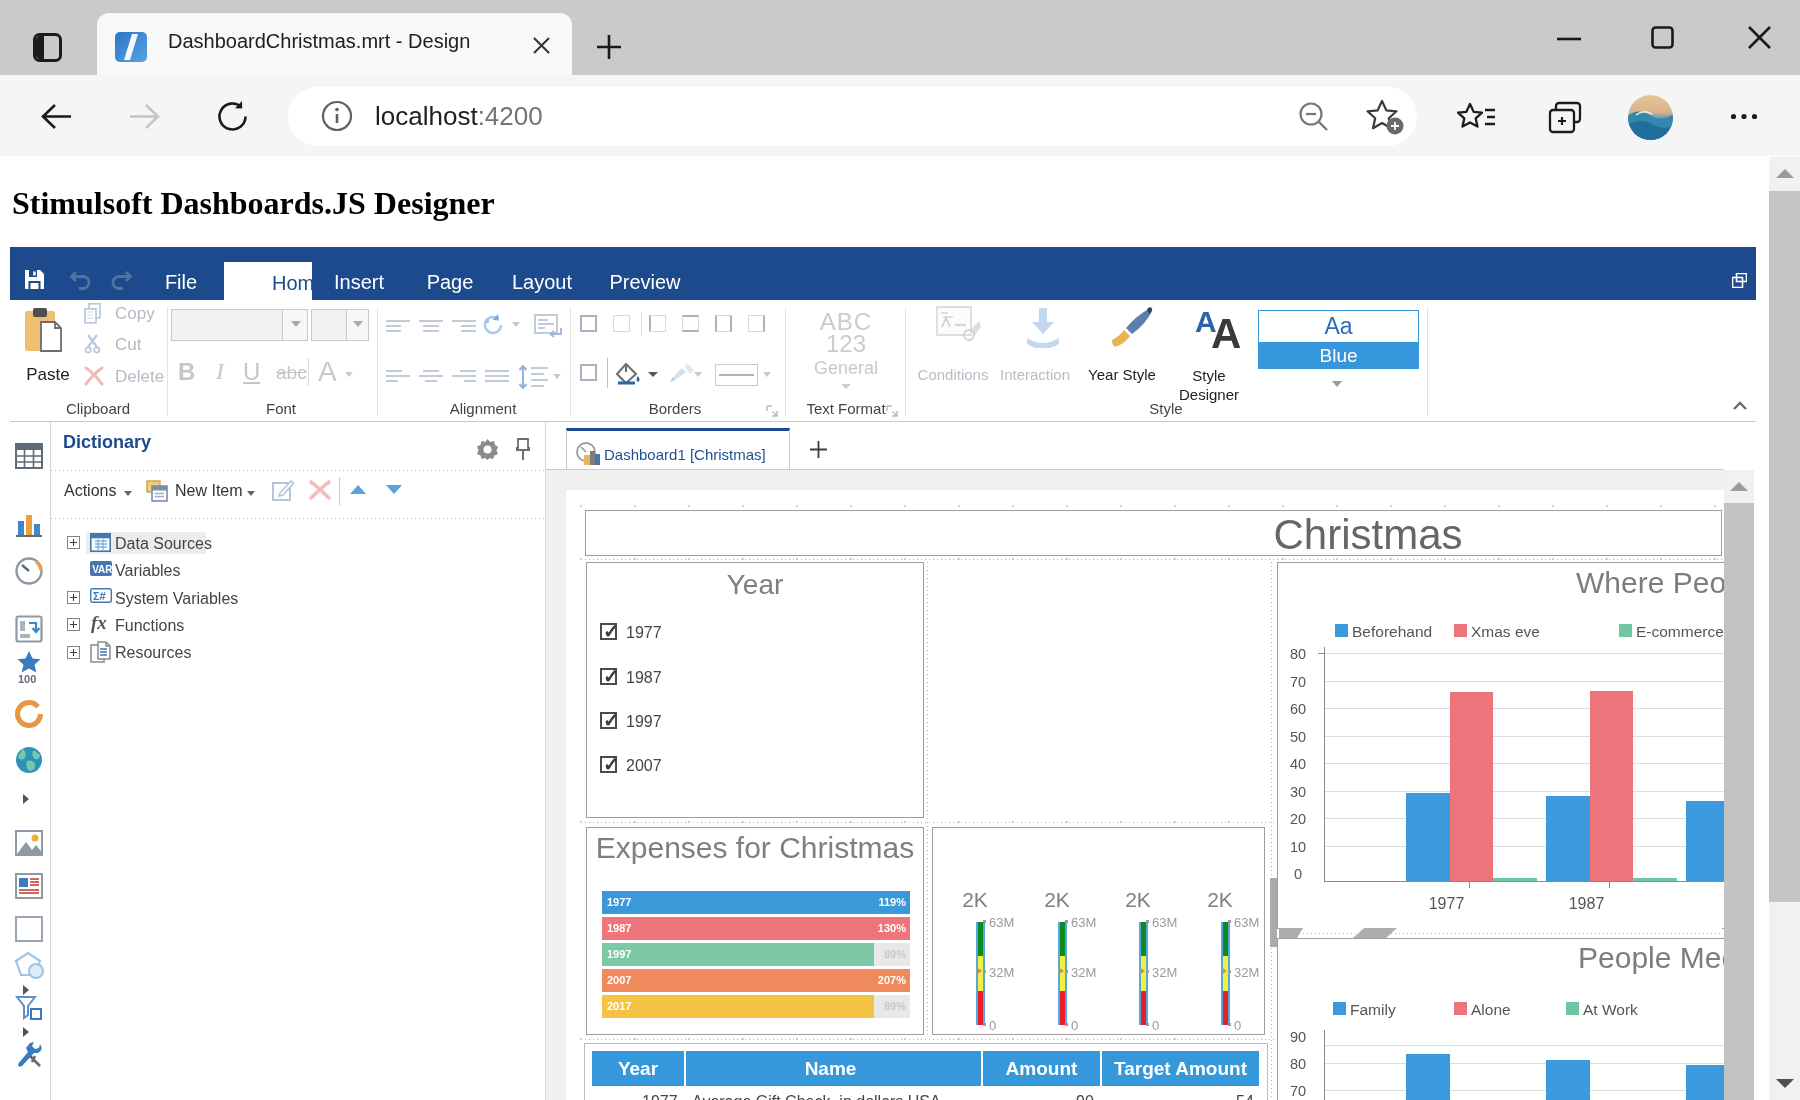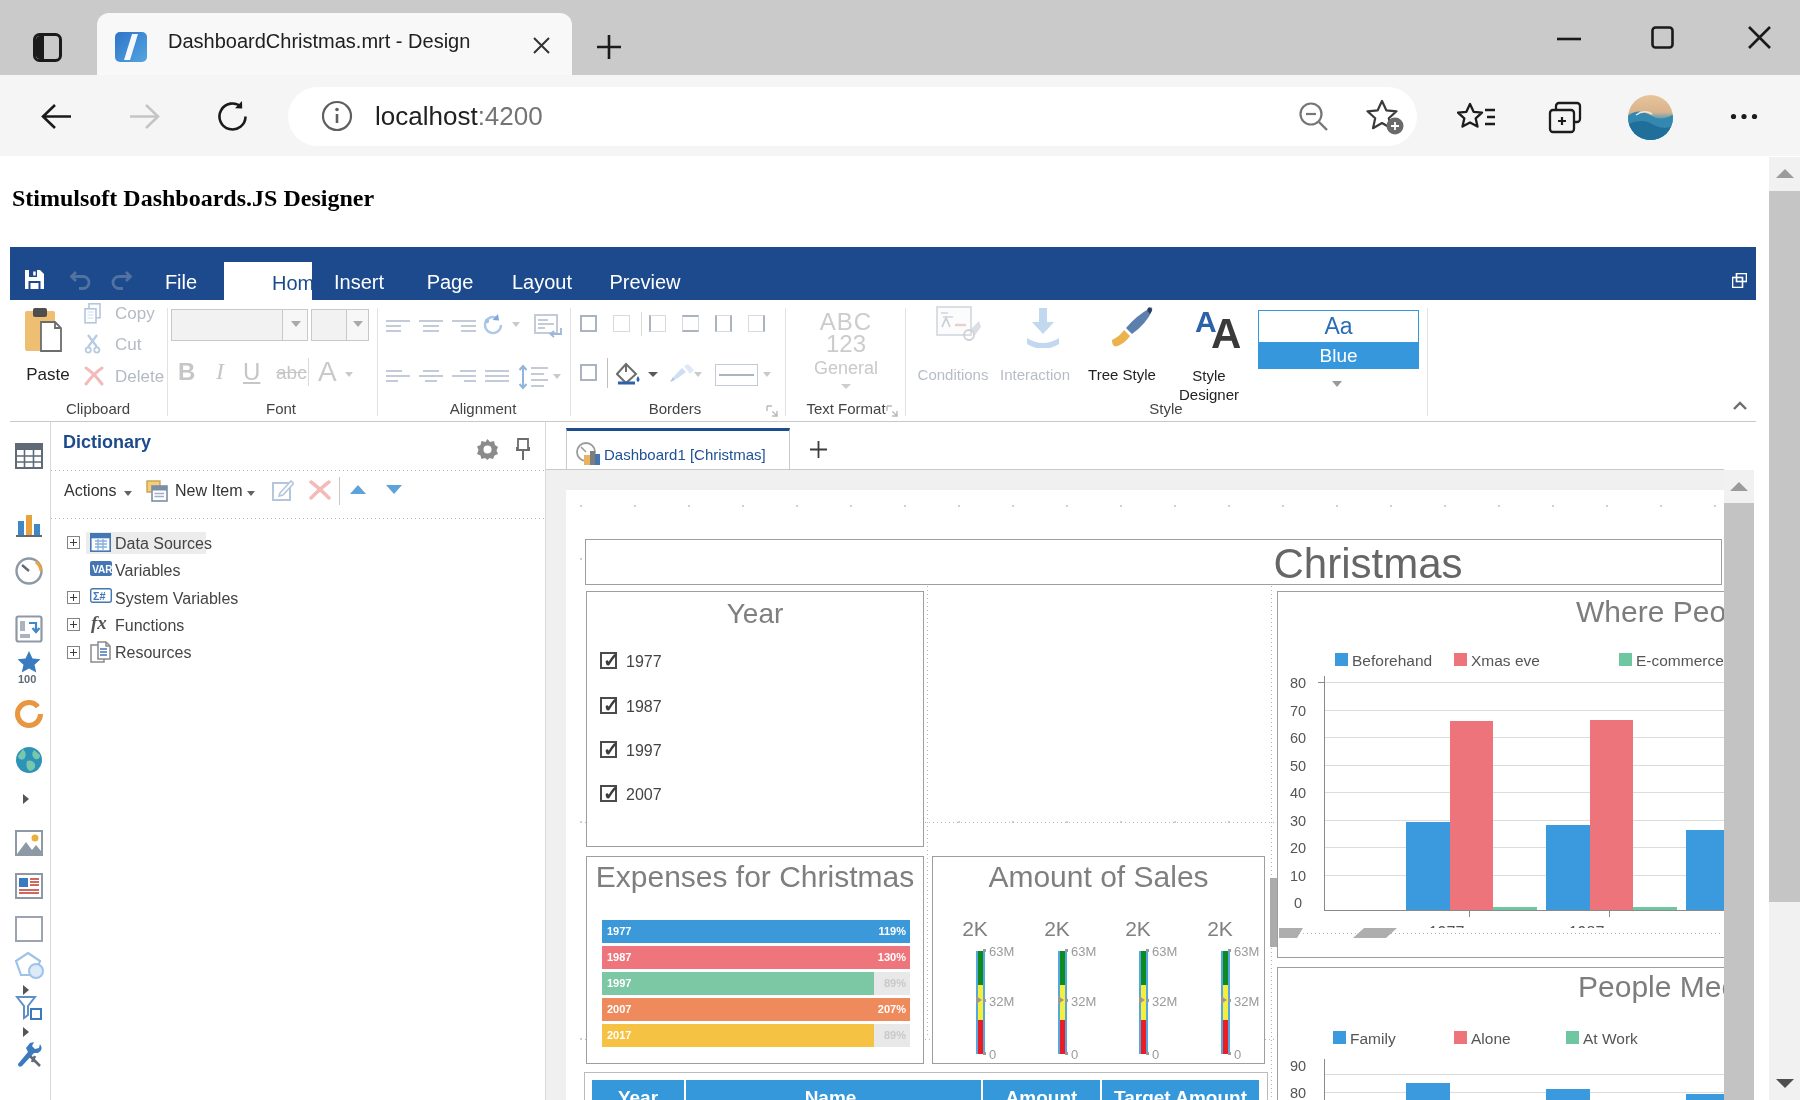--- a/index.html
+++ b/index.html
@@ -11,21 +11,21 @@
 #titlebar { position:absolute; left:0; top:0; width:1800px; height:75px; background:#cacaca; }
 #tab { position:absolute; left:97px; top:13px; width:475px; height:62px; background:#f8f8f8; border-radius:12px 12px 0 0; }
 #tabtitle { position:absolute; left:71px; top:17px; width:352px; font-size:20px; color:#202020; white-space:nowrap; overflow:hidden; -webkit-mask-image:linear-gradient(90deg,#000 85%,transparent 98%); }
 #navbar { position:absolute; left:0; top:75px; width:1800px; height:81px; background:#f5f5f6; }
 #urlpill { position:absolute; left:288px; top:12px; width:1129px; height:59px; background:#fff; border-radius:30px; }
 #urltext { position:absolute; left:87px; top:14px; font-size:26px; color:#202020; }
 #urltext span { color:#747474; }
 
 
 #page { position:absolute; left:0; top:158px; width:1769px; height:942px; background:#fff; }
-#h1 { position:absolute; left:12px; top:27px; font-family:"Liberation Serif", serif; font-weight:bold; font-size:24px; color:#000; }
+#h1 { position:absolute; left:12px; top:27px; font-family:"Liberation Serif", serif; font-weight:bold; font-size:32px; color:#000; }
 
 
 #app { position:absolute; left:10px; top:89px; width:1746px; height:853px; }
 #bluebar { position:absolute; left:0; top:0; width:1746px; height:53px; background:#1c4a8c; }
 .rtab { position:absolute; top:14px; font-size:20px; color:#fff; }
 #hometab { position:absolute; left:214px; top:15px; width:88px; height:38px; background:#fff; }
 #hometab span { position:absolute; left:0; right:0; top:10px; text-align:center; font-size:20px; color:#1c4a8c;margin-left:48px; }
 
 #ribbon { position:absolute; left:0; top:53px; width:1746px; height:121px; background:#fff; }
 #ribbonline { position:absolute; left:0px; top:174px; width:1746px; height:1px; background:#c8c8c8; }
@@ -41,21 +41,21 @@
 .tplus:before { content:""; position:absolute; left:2px; top:5px; width:7px; height:1px; background:#3c3c3c; }
 .tplus:after { content:""; position:absolute; left:5px; top:2px; width:1px; height:7px; background:#3c3c3c; }
 .titem { position:absolute; font-size:16px; color:#444; }
 
 
 #canvas { position:absolute; left:536px; top:175px; width:1178px; height:767px; background:#fff; }
 #dashtab { position:absolute; left:20px; top:6px; width:224px; height:41px; background:#fff; border-top:3px solid #1d4d8f; border-left:1px solid #c9c9c9; border-right:1px solid #c9c9c9; }
 #stripline { position:absolute; left:0; top:47px; width:1178px; height:1px; background:#c9c9c9; }
 #workarea { position:absolute; left:0; top:48px; width:1178px; height:719px; background:#f0f0f0; }
 #sheet { position:absolute; left:20px; top:20px; width:1158px; height:699px; background:#fff; }
-.panel { position:absolute; border:1px solid #9e9e9e; background:#fff;margin-top:29px; }
+.panel { position:absolute; border:1px solid #9e9e9e; background:#fff; }
 .ptitle { position:absolute; left:0; right:0; text-align:center; color:#7f7f7f; }
 
 
 #cscroll { position:absolute; left:1724px; top:312px; width:30px; height:630px; background:#f1f1f1; }
 #cthumb { position:absolute; left:0px; top:33px; width:30px; height:597px; background:#c3c3c3; }
 #bscroll { position:absolute; left:1769px; top:157px; width:31px; height:943px; background:#f1f1f1; }
 #bthumb { position:absolute; left:0px; top:34px; width:31px; height:711px; background:#c5c5c5; }
 .tri-up { width:0; height:0; border-left:9px solid transparent; border-right:9px solid transparent; border-bottom:9px solid #9b9b9b; }
 .tri-down { width:0; height:0; border-left:9px solid transparent; border-right:9px solid transparent; border-top:9px solid #9b9b9b; }
 
@@ -357,21 +357,21 @@
       <svg class="abs" style="left:1013px;top:6px;opacity:.5" width="40" height="42" viewBox="0 0 40 42">
           <path d="M16 2 H24 V16 H31 L20 28 L9 16 H16 Z" fill="#86b3e0"></path>
           <path d="M4 32 q16 10 32 0 V38 q-16 10 -32 0 Z" fill="#86b3e0"></path>
         </svg>
       <div class="glabel" style="left:925px;top:66px;color:#b7bcc6">Interaction</div>
       <svg class="abs" style="left:1100px;top:6px" width="44" height="42" viewBox="0 0 44 42">
           <path d="M2 34 Q10 30 14 24 L20 30 Q16 36 8 40 Q2 42 2 34 Z" fill="#ecb24c"></path>
           <path d="M16 22 Q26 10 40 2 Q43 0 42 5 Q36 18 22 28 Z" fill="#5b80ae"></path>
           <path d="M38 2 Q41 0 42 4 L40 8 Q36 4 38 2 Z" fill="#2e3f55"></path>
         </svg>
-      <div class="glabel" style="left:1012px;top:66px;color:#222">Tree Style</div>
+      <div class="glabel" style="left:1012px;top:66px;color:#222">Year Style</div>
       <svg class="abs" style="left:1185px;top:4px" width="46" height="46" viewBox="0 0 46 46">
           <text x="0" y="28" font-size="30" font-weight="bold" fill="#2c62a8" font-family="Liberation Sans">A</text>
           <text x="16" y="44" font-size="42" font-weight="bold" fill="#3a3a3a" font-family="Liberation Sans">A</text>
         </svg>
       <div class="glabel" style="left:1099px;top:66px;line-height:19px;color:#222">Style<br>Designer</div>
       <div class="abs" style="left:1248px;top:10px;width:161px;height:59px;border:1px solid #3697dc;background:#fff">
         <div class="abs" style="left:0;right:0;top:2px;text-align:center;font-size:23px;color:#2c6cb5">Aa</div>
         <div class="abs" style="left:0;right:0;top:31px;bottom:0;background:#3697dc"></div>
         <div class="abs" style="left:0;right:0;top:34px;text-align:center;font-size:19px;color:#fff">Blue</div>
       </div>
@@ -640,21 +640,20 @@
                 <div class="hpct">207%</div>
               </div>
             <div class="hrow" style="top:167px">
                 <div class="hbar" style="width:272px;background:#f6c244"></div>
                 <div class="hyear">2017</div>
                 <div class="hpct" style="color:#c9c9c9">89%</div>
               </div>
           </div>
 
           <div class="panel" style="left:366px;top:337px;width:333px;height:208px">
-            <div class="ptitle" style="top:3px;font-size:30px">Amount of Sales</div>
             <div class="gauge" style="left:7px">
                 <div class="g2k">2K</div>
                 <div class="gbar">
                   <div class="gseg" style="top:0;height:34px;background:#0f8a1f"></div>
                   <div class="gseg" style="top:34px;height:35px;background:#f5ef3c"></div>
                   <div class="gseg" style="top:69px;height:34px;background:#ec1c24"></div>
                 </div>
                 <div class="gmark"></div>
                 <div class="gl" style="top:27px">63M</div>
                 <div class="gl" style="top:77px">32M</div>

